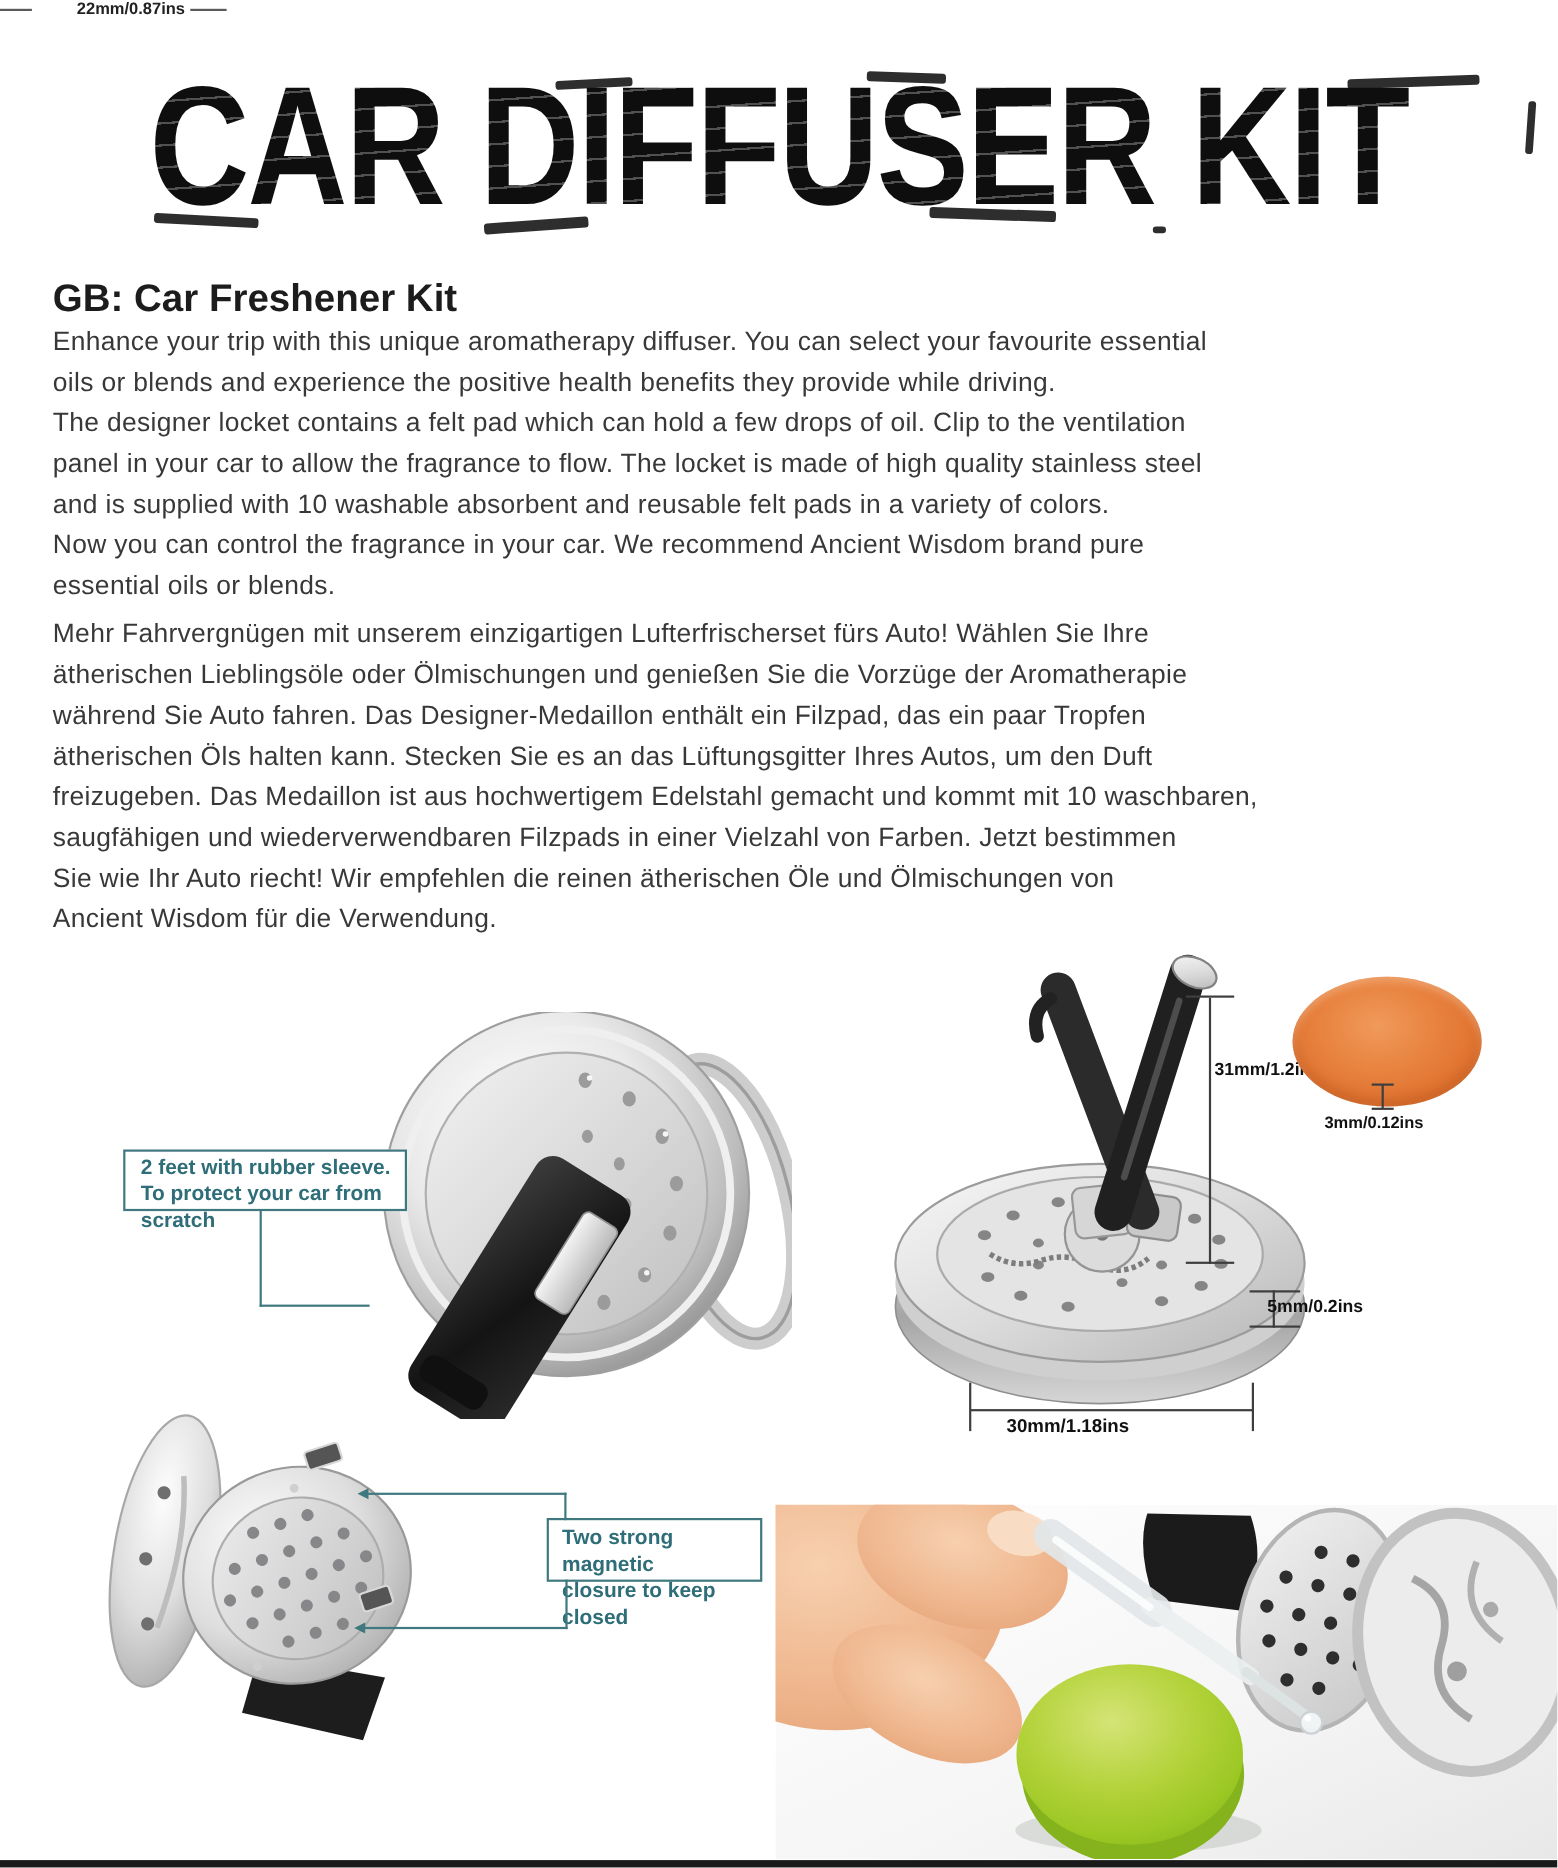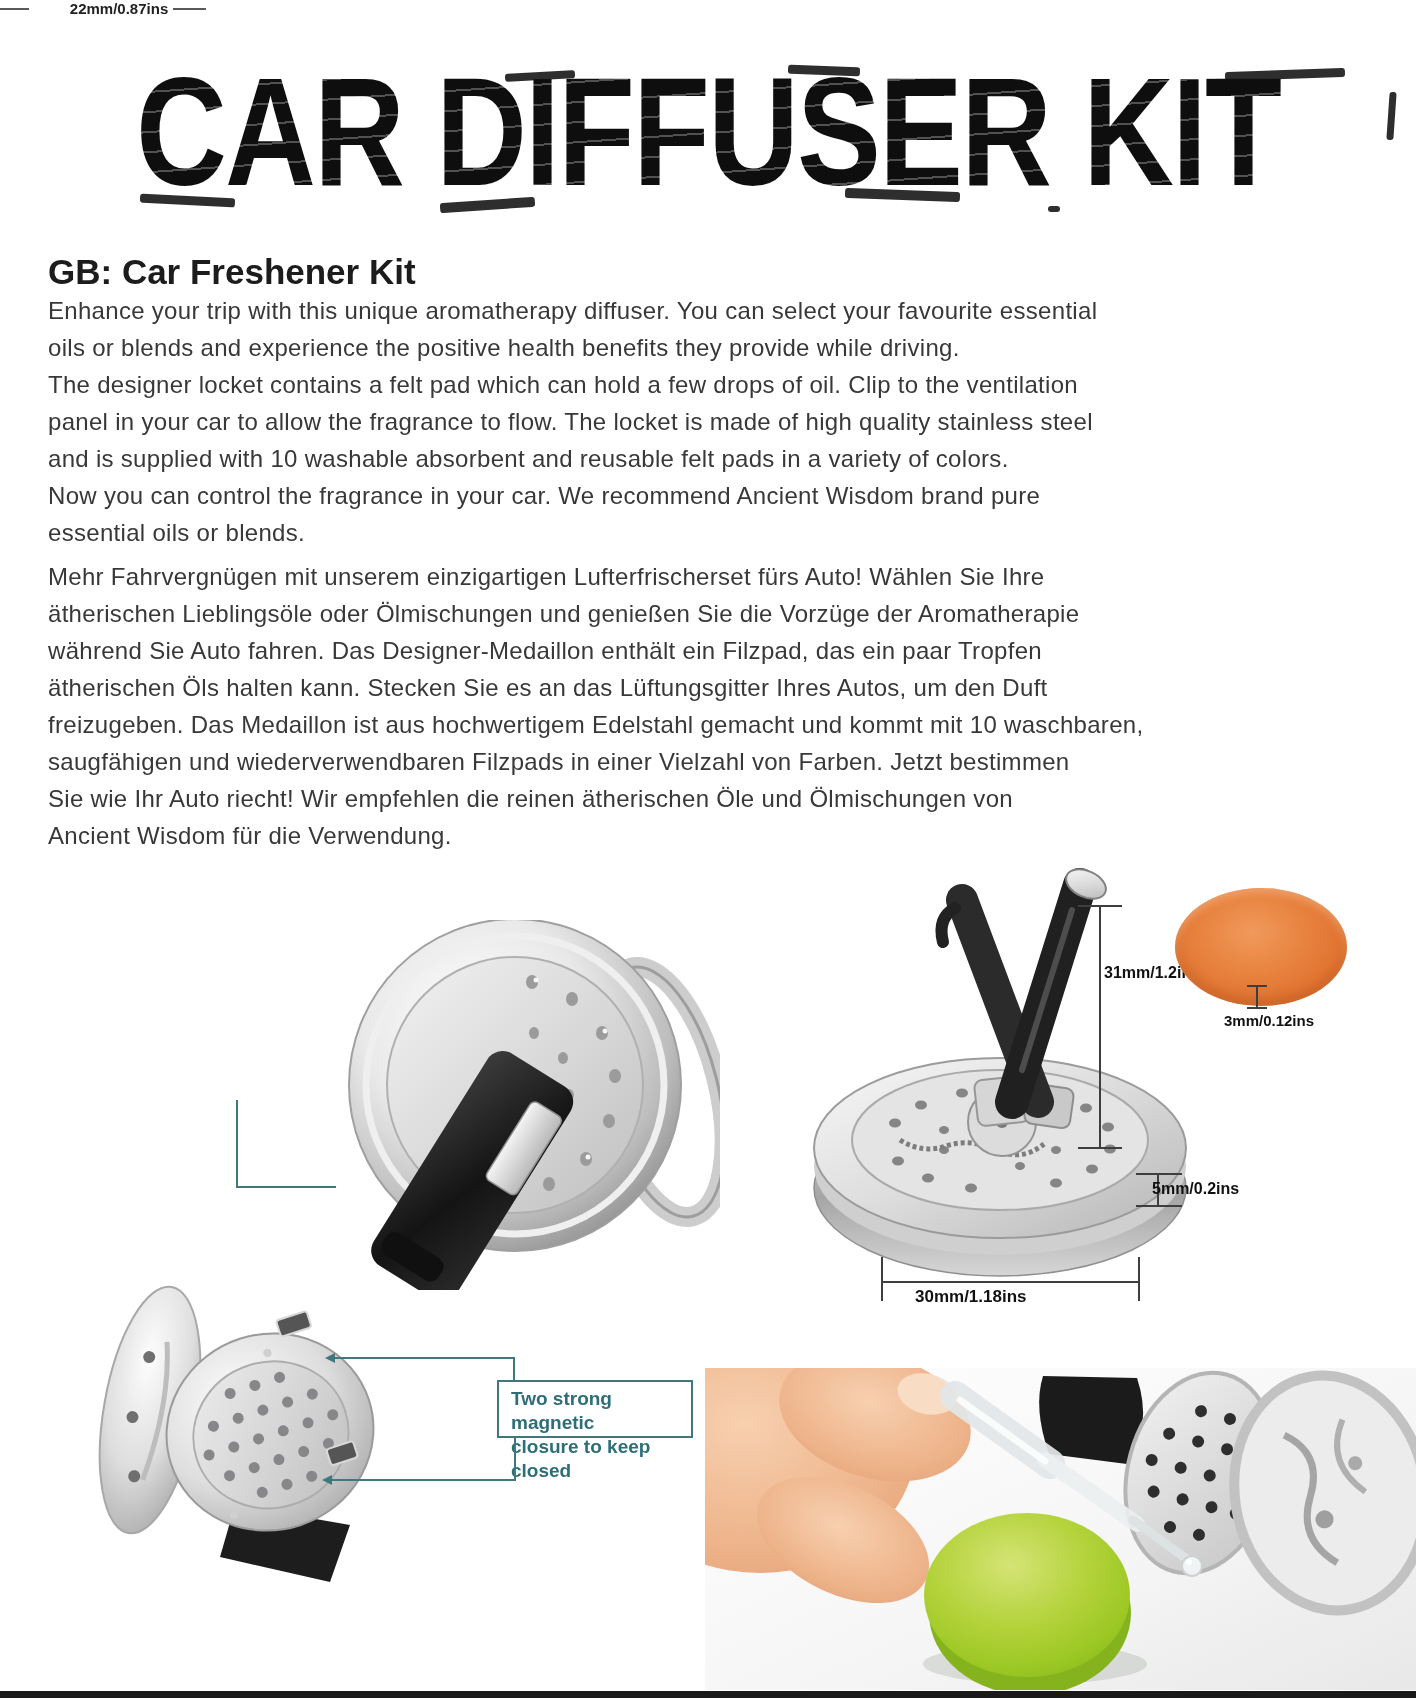--- a/index.html
+++ b/index.html
@@ -29,21 +29,21 @@
   .arrow-left{position:absolute;width:0;height:0;border-top:5px solid transparent;
               border-bottom:5px solid transparent;border-right:10px solid #40787f;}
 
   
   .mline{position:absolute;background:#3e3e3e;}
   .mlabel{position:absolute;color:#111;font-weight:bold;font-size:16px;line-height:18px;}
   #m-pad-dia{left:1152px;top:932px;width:206px;display:flex;align-items:center;font-size:15px;z-index:6;color:#222;}
   #m-pad-dia .tick{height:2px;background:#5a5a5a;}
   #m-pad-dia .tick.l{width:44px;margin-right:5px;}
   #m-pad-dia .tick.r{width:50px;margin-left:5px;}
-  #m-pad-thick{left:1204px;top:1012px;width:130px;text-align:center;font-size:15px;}
+  #m-pad-thick{left:1204px;top:1012px;width:130px;text-align:left;font-size:15px;}
   #m-30mm{left:915px;top:1288px;width:190px;text-align:left;font-size:17px;}
 
   
   .abs{position:absolute;}
   #orange-pad{left:1175px;top:888px;width:172px;height:118px;border-radius:50%;z-index:4;
       background:radial-gradient(ellipse at 45% 38%, #f09a5b 0%, #e8823f 40%, #e0722f 72%, #d8682a 100%);
       box-shadow:inset 0 -6px 12px rgba(160,70,20,.35), inset 0 4px 8px rgba(255,210,170,.5);}
   #footer-bar{left:0;top:1691px;width:1416px;height:7px;background:#1a1a1a;}
 </style>
 </head>
@@ -138,20 +138,22 @@
           <circle cx="288" cy="237" r="2.5"></circle>
       </g>
     </g>
     <g transform="rotate(32 215 165)">
       <rect x="178" y="140" width="98" height="250" rx="18" fill="url(#clipDark)"></rect>
       <rect x="238" y="168" width="36" height="92" rx="6" fill="url(#sleeveGrad)" stroke="#8f8f8f" stroke-width="1.5"></rect>
       <rect x="186" y="352" width="66" height="26" rx="10" fill="#101010"></rect>
     </g>
   </svg>
 
+  <div class="callout" id="callout-feet">2 feet with rubber sleeve.
+To protect your car from scratch</div>
   <div class="cline" style="left:236px;top:1100px;width:2px;height:88px;"></div>
   <div class="cline" style="left:236px;top:1186px;width:100px;height:2px;"></div>
 
   <svg class="abs" style="left:780px;top:840px;" width="440" height="470" viewBox="0 0 440 470">
     <defs>
       <linearGradient id="chromeTop" x1="0" y1="0" x2="1" y2="1">
         <stop offset="0%" stop-color="#f8f8f8"></stop>
           <stop offset="50%" stop-color="#dcdcdc"></stop>
           <stop offset="100%" stop-color="#b5b5b5"></stop>
       </linearGradient>

